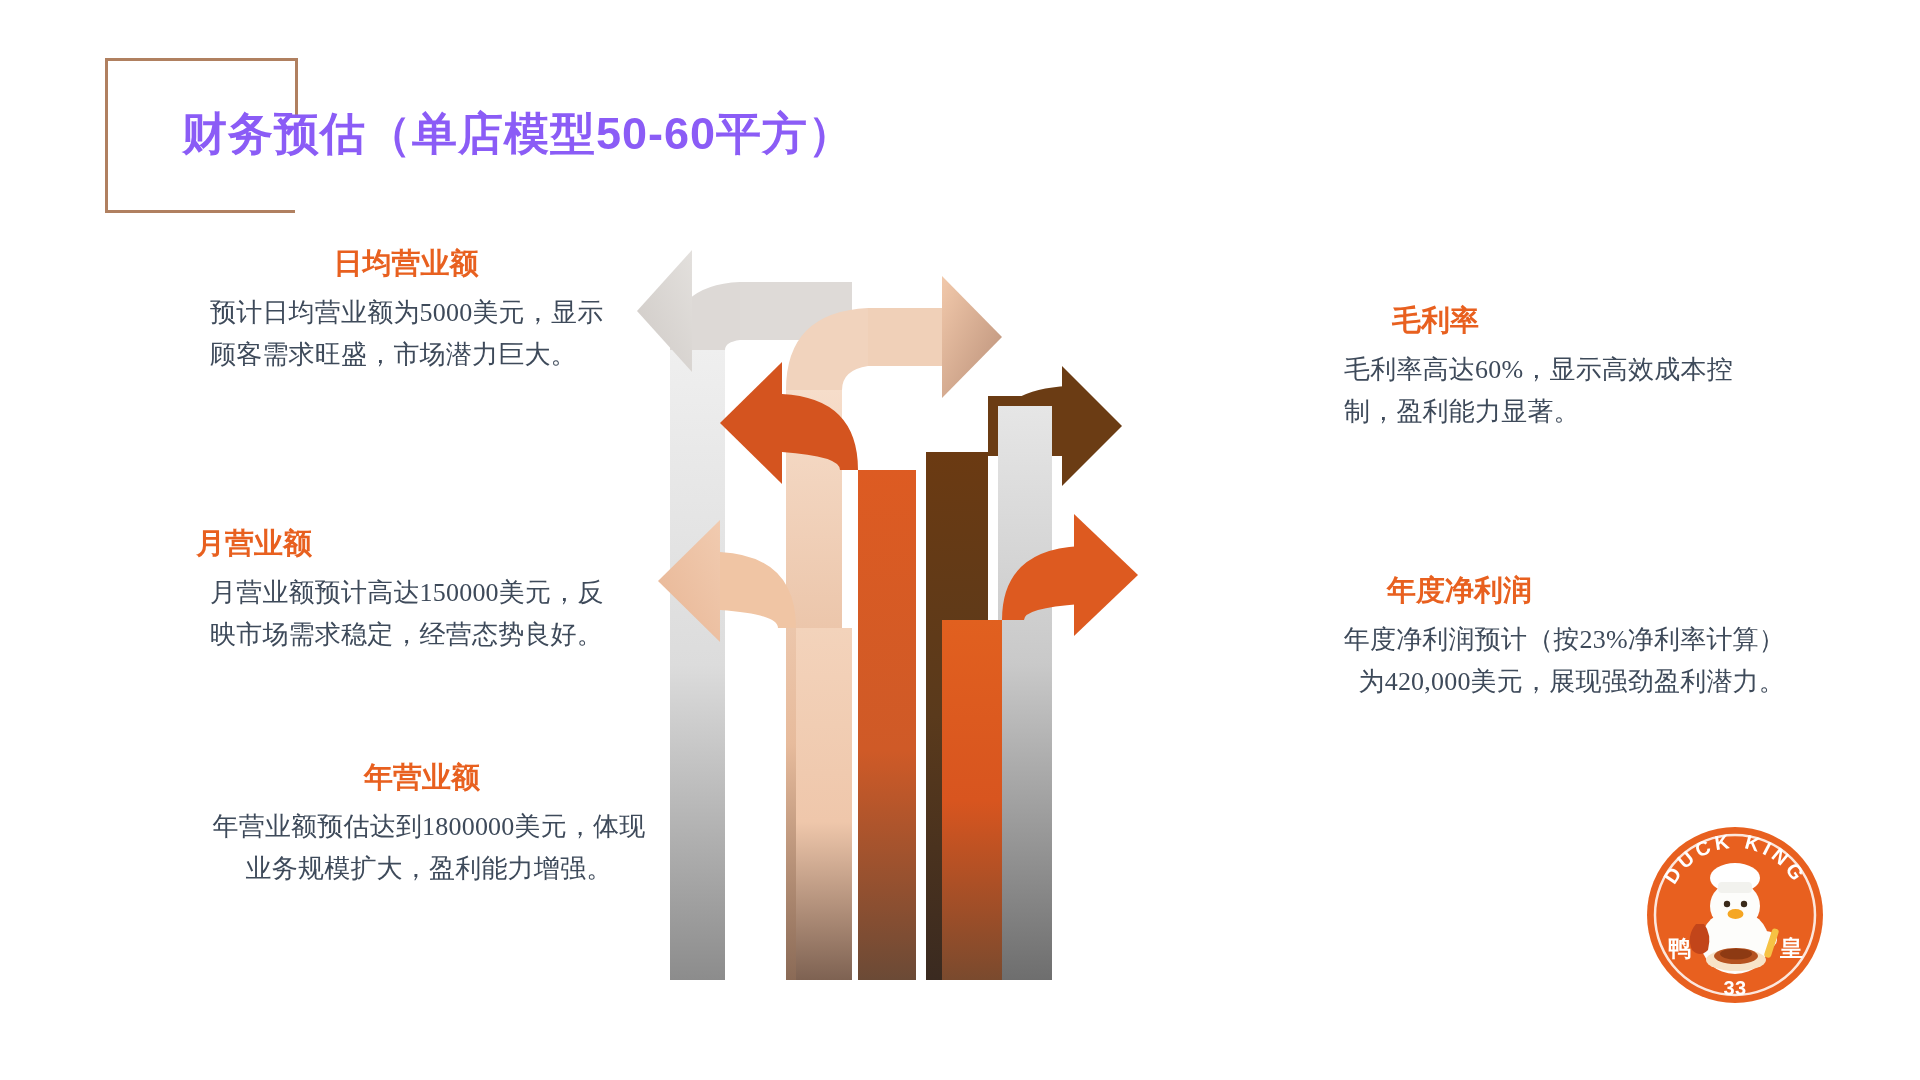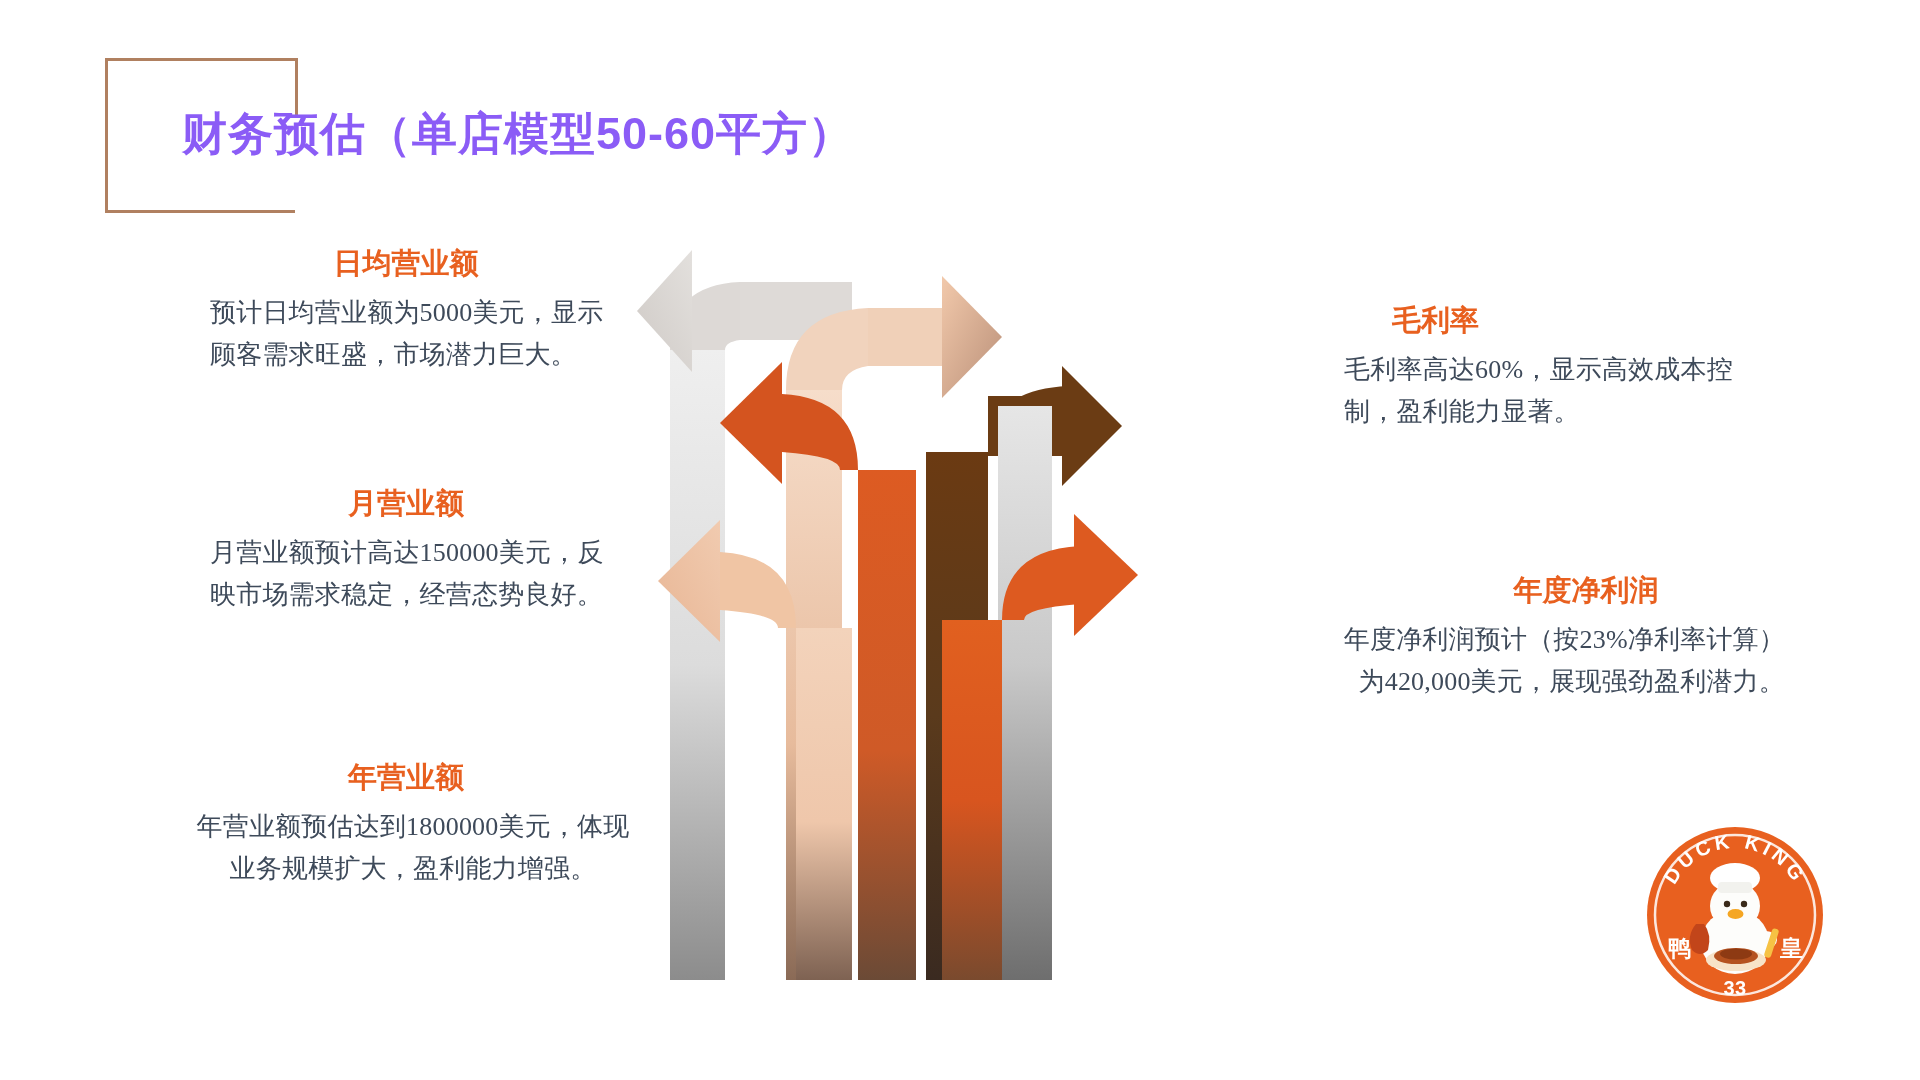--- a/index.html
+++ b/index.html
@@ -42,34 +42,34 @@
     font-size:26px;color:#3e4a5a;line-height:1.62;
     letter-spacing:0.2px;
   }
 
   
   #blk-daily{left:196px;top:248px;width:420px;}
   #blk-daily .blk-title{text-align:center;}
   #blk-daily .blk-body{text-align:left;padding-left:14px;}
 
   #blk-monthly{left:196px;top:488px;width:420px;}
-  #blk-monthly .blk-title{text-align:center;}
+  #blk-monthly .blk-title{text-align:left;margin-top:40px;}
   #blk-monthly .blk-body{text-align:left;padding-left:14px;}
 
-  #blk-yearly{left:176px;top:762px;width:460px;}
+  #blk-yearly{left:192px;top:762px;width:460px;}
   #blk-yearly .blk-title{text-align:center;}
   #blk-yearly .blk-body{text-align:center;padding-left:14px;}
 
   
   #blk-margin{left:1344px;top:305px;width:430px;}
   #blk-margin .blk-title{text-align:left;padding-left:48px;}
   #blk-margin .blk-body{text-align:left;}
 
   #blk-profit{left:1335px;top:575px;width:450px;}
-  #blk-profit .blk-title{text-align:center;padding-left:52px;}
+  #blk-profit .blk-title{text-align:left;padding-left:52px;}
   #blk-profit .blk-body{text-align:right;}
 
   
   #arrows{position:absolute;left:590px;top:220px;width:720px;height:760px;}
 
   
   #logo{
     position:absolute;left:1640px;top:820px;width:190px;height:190px;
   }
   .logo-num{

